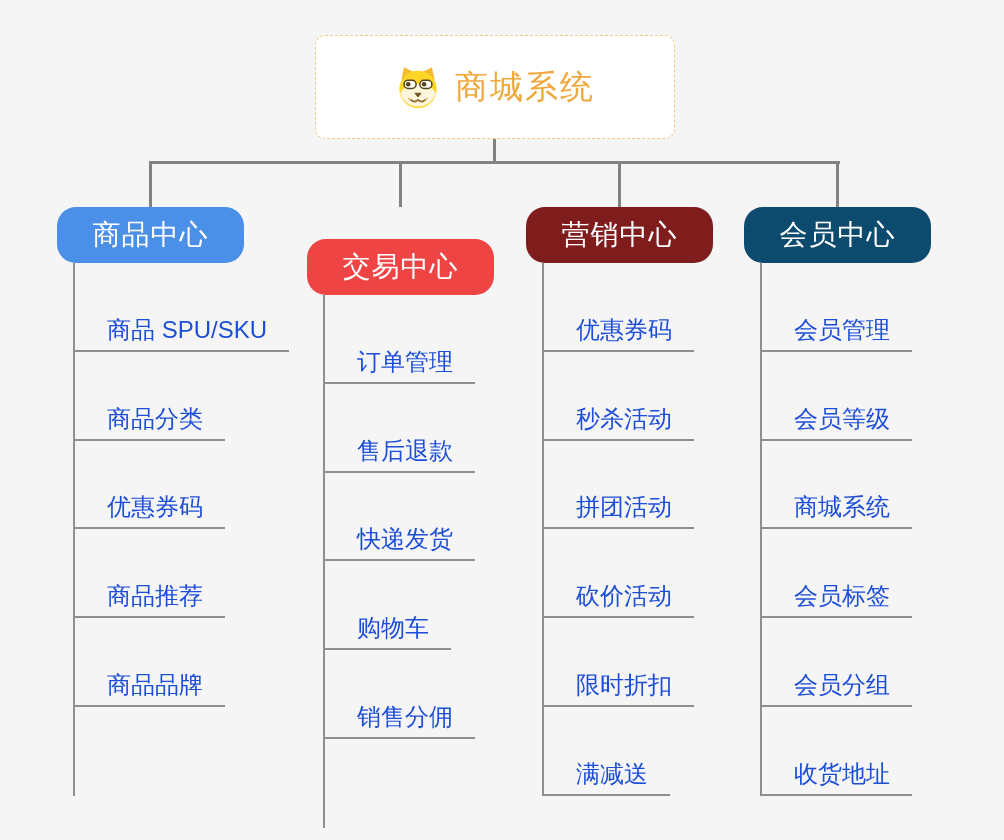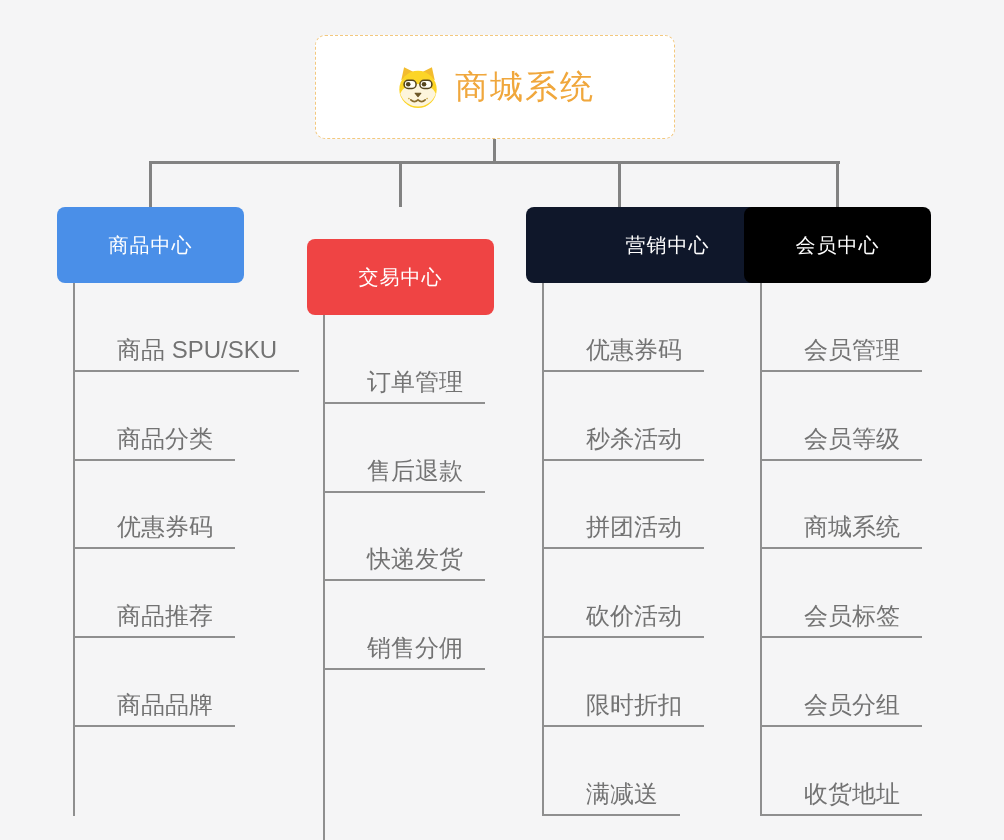--- a/index.html
+++ b/index.html
@@ -48,25 +48,25 @@
   #drop-3{ left:836px; top:162px; height:45px; }
 
   
   .column{ position:absolute; top:207px; width:250px; }
   #col-0{ left:57px; }
   #col-1{ left:307px; }
   #col-2{ left:526px; }
   #col-3{ left:744px; }
 
   .branch-box{
-    width:187px; height:76px;
-    border-radius:8px;
+    width:187px; height:56px;
+    border-radius:19px;
     display:flex; align-items:center; justify-content:center;
     color:#ffffff;
-    font-size:20px;
+    font-size:28px;
     letter-spacing:1px;
     white-space:nowrap;
     cursor:default;
   }
   .children{
     position:relative;
     margin-left:16px;
   }
   .spine{
     position:absolute;
@@ -76,22 +76,22 @@
   }
   .leaf{
     height:88.8px;
     display:flex;
     align-items:flex-end;
   }
   .leaf-label{
     display:inline-block;
     font-size:24px;
     line-height:1;
-    color:#737373;
-    padding:0 22px 8px 44px;
+    color:#1d4ed8;
+    padding:0 22px 8px 34px;
     border-bottom:2px solid #8f8f8f;
     white-space:nowrap;
   }
 </style>
 </head>
 <body>
 
 <div class="stage">
 
   <div class="root-node" style="border-color: rgb(243, 200, 126);">
@@ -148,27 +148,30 @@
       <div class="leaf">
           <span class="leaf-label">订单管理</span>
         </div>
       <div class="leaf">
           <span class="leaf-label">售后退款</span>
         </div>
       <div class="leaf">
           <span class="leaf-label">快递发货</span>
         </div>
       <div class="leaf">
+          <span class="leaf-label">购物车</span>
+        </div>
+      <div class="leaf">
           <span class="leaf-label">销售分佣</span>
         </div>
     </div>
   </div>
 
   <div class="column" id="col-2">
-    <div class="branch-box" style="background-color: #0f172a; padding-left: 48px;">营销中心</div>
+    <div class="branch-box" style="background-color: #7f1d1d;">营销中心</div>
     <div class="children">
       <div class="spine"></div>
       <div class="leaf">
           <span class="leaf-label">优惠券码</span>
         </div>
       <div class="leaf">
           <span class="leaf-label">秒杀活动</span>
         </div>
       <div class="leaf">
           <span class="leaf-label">拼团活动</span>
@@ -179,21 +182,21 @@
       <div class="leaf">
           <span class="leaf-label">限时折扣</span>
         </div>
       <div class="leaf">
           <span class="leaf-label">满减送</span>
         </div>
     </div>
   </div>
 
   <div class="column" id="col-3">
-    <div class="branch-box" style="background-color: #000000;">会员中心</div>
+    <div class="branch-box" style="background-color: #0c4a6e;">会员中心</div>
     <div class="children">
       <div class="spine"></div>
       <div class="leaf">
           <span class="leaf-label">会员管理</span>
         </div>
       <div class="leaf">
           <span class="leaf-label">会员等级</span>
         </div>
       <div class="leaf">
           <span class="leaf-label">商城系统</span>

